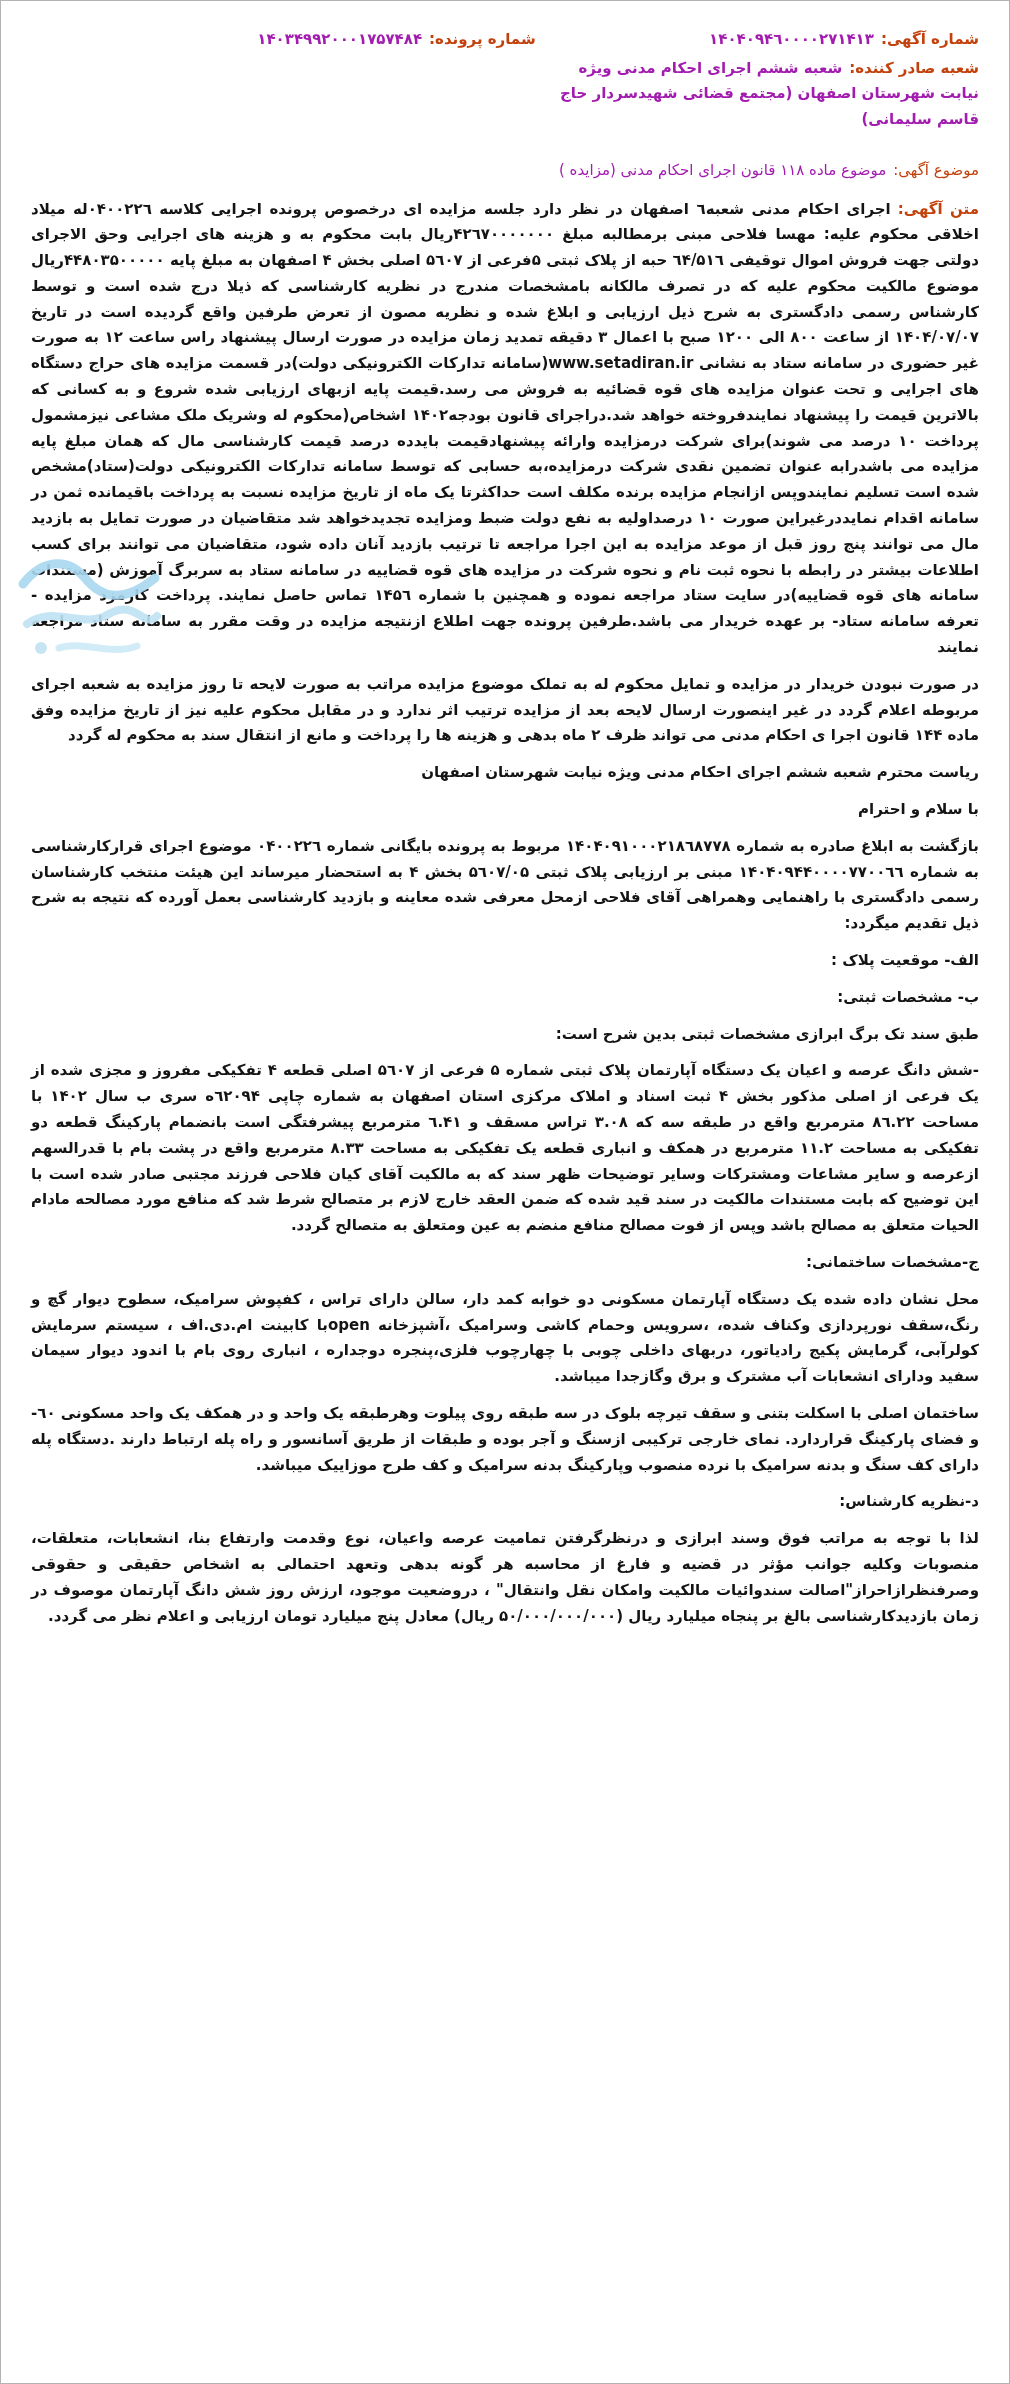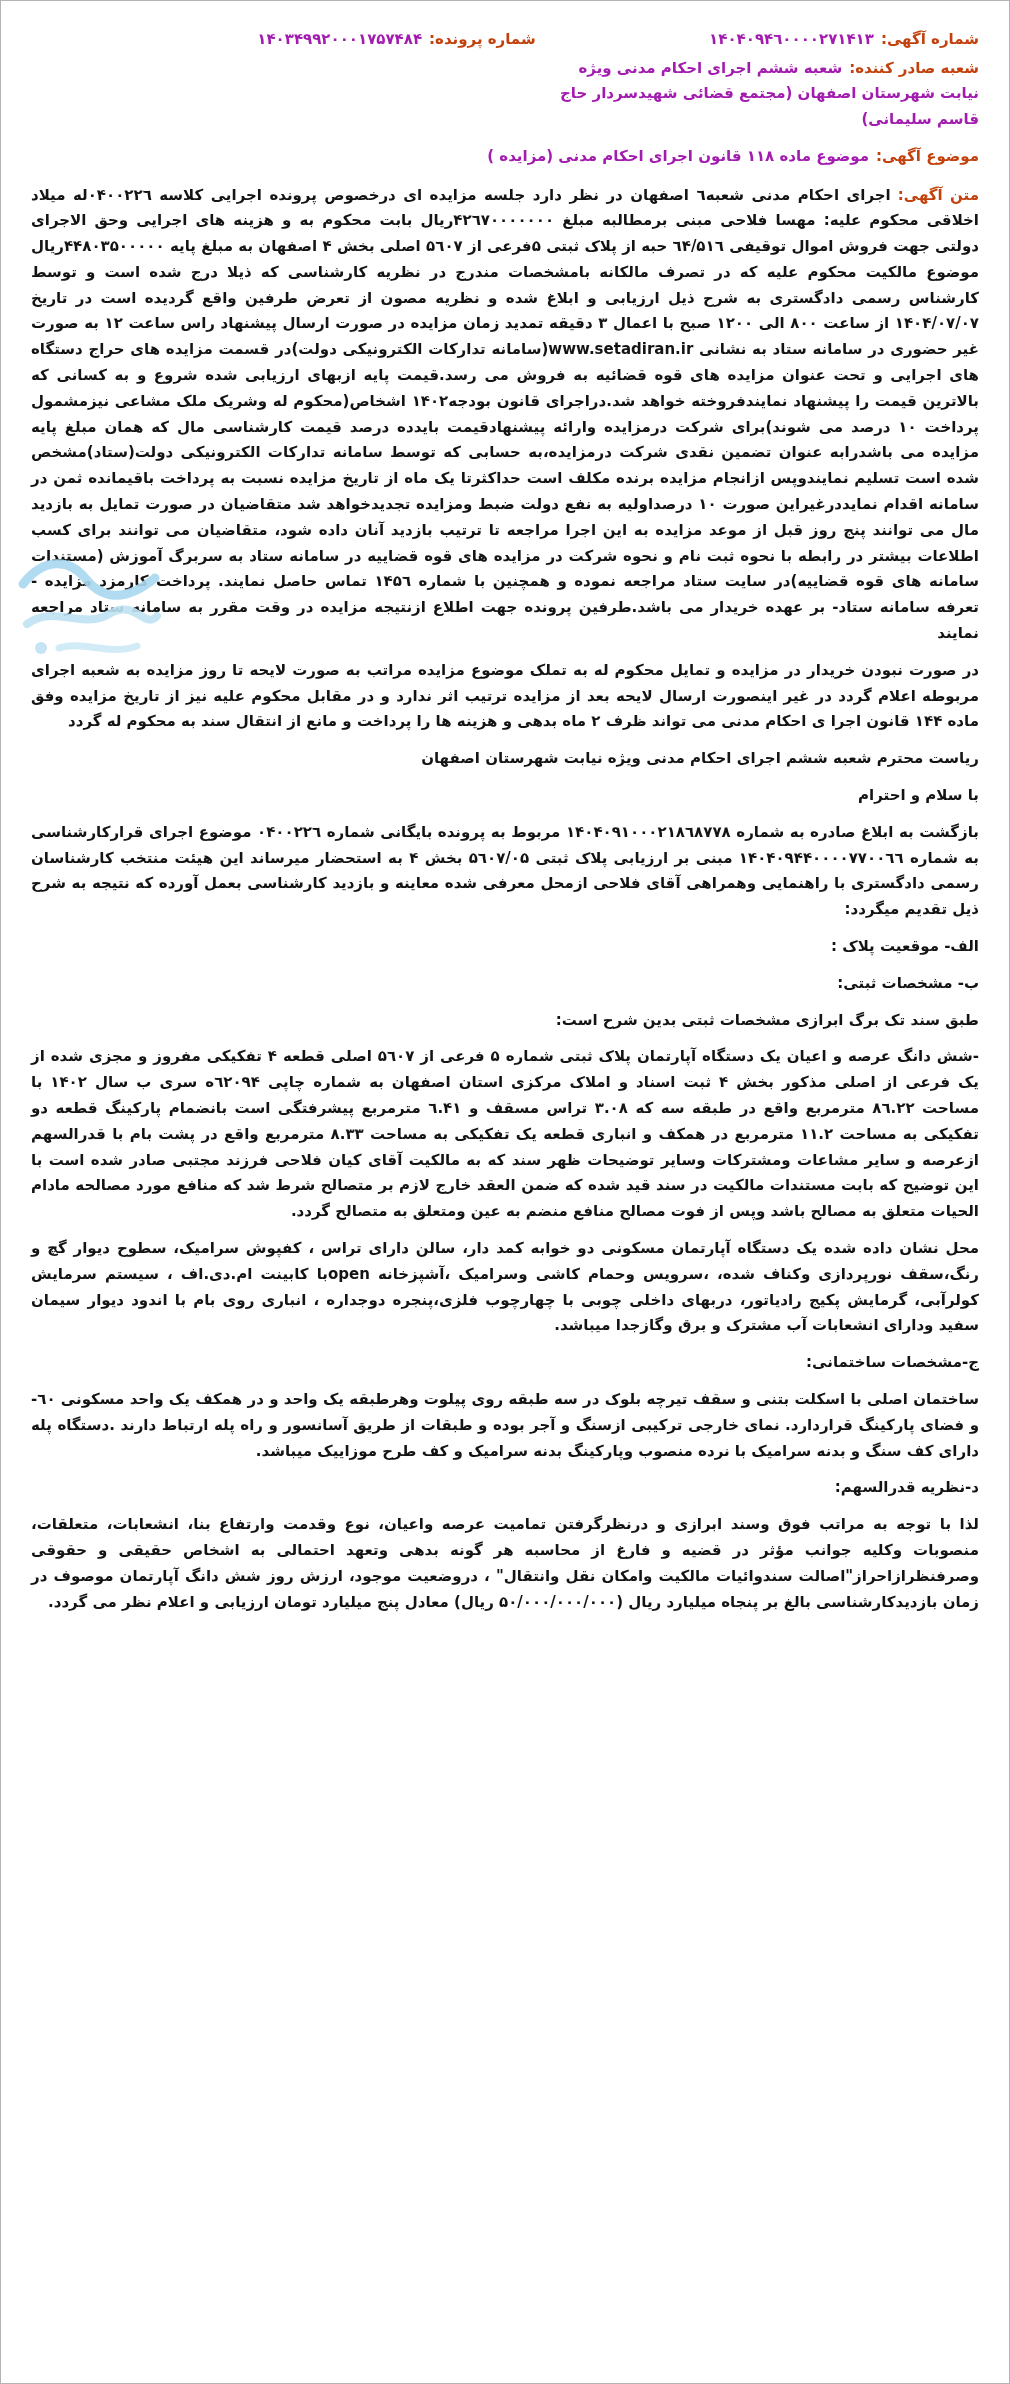--- a/index.html
+++ b/index.html
@@ -23,23 +23,23 @@
     grid-template-columns:45.5% 1fr;
     column-gap:12px;
     row-gap:3px;
     font-size:15px;
     font-weight:bold;
     line-height:1.7;
   }
   .lbl { color:#c2410c; margin-left:7px; white-space:nowrap; }
   .val { color:#a21caf; }
   .subject-row {
-    margin-top:12px;
+    margin-top:26px;
     font-size:15px;
-    font-weight:bold;
+    font-weight:normal;
     line-height:1.7;
   }
   .bodytext {
     margin-top:13px;
     font-size:15px;
     font-weight:bold;
     line-height:1.72;
     text-align:justify;
     color:#141414;
   }
@@ -78,24 +78,24 @@
       <span class="lbl">متن آگهی:</span><span>اجرای احکام مدنی شعبه٦ اصفهان در نظر دارد جلسه مزایده ای درخصوص پرونده اجرایی کلاسه ۰۴۰۰۲۲٦له میلاد اخلاقی محکوم علیه: مهسا فلاحی مبنی برمطالبه مبلغ ۴۲٦۷۰۰۰۰۰۰۰ریال بابت محکوم به و هزینه های اجرایی وحق الاجرای دولتی جهت فروش اموال توقیفی ٦۴/۵۱٦ حبه از پلاک ثبتی ۵فرعی از ۵٦۰۷ اصلی بخش ۴ اصفهان به مبلغ پایه ۴۴۸۰۳۵۰۰۰۰۰ریال موضوع مالکیت محکوم علیه که در تصرف مالکانه بامشخصات مندرج در نظریه کارشناسی که ذیلا درج شده است و توسط کارشناس رسمی دادگستری به شرح ذیل ارزیابی و ابلاغ شده و نظریه مصون از تعرض طرفین واقع گردیده است در تاریخ ۱۴۰۴/۰۷/۰۷ از ساعت ۸۰۰ الی ۱۲۰۰ صبح با اعمال ۳ دقیقه تمدید زمان مزایده در صورت ارسال پیشنهاد راس ساعت ۱۲ به صورت غیر حضوری در سامانه ستاد به نشانی www.setadiran.ir(سامانه تدارکات الکترونیکی دولت)در قسمت مزایده های حراج دستگاه های اجرایی و تحت عنوان مزایده های قوه قضائیه به فروش می رسد.قیمت پایه ازبهای ارزیابی شده شروع و به کسانی که بالاترین قیمت را پیشنهاد نمایندفروخته خواهد شد.دراجرای قانون بودجه۱۴۰۲ اشخاص(محکوم له وشریک ملک مشاعی نیزمشمول پرداخت ۱۰ درصد می شوند)برای شرکت درمزایده وارائه پیشنهادقیمت بایدده درصد قیمت کارشناسی مال که همان مبلغ پایه مزایده می باشدرابه عنوان تضمین نقدی شرکت درمزایده،به حسابی که توسط سامانه تدارکات الکترونیکی دولت(ستاد)مشخص شده است تسلیم نمایندوپس ازانجام مزایده برنده مکلف است حداکثرتا یک ماه از تاریخ مزایده نسبت به پرداخت باقیمانده ثمن در سامانه اقدام نمایددرغیراین صورت ۱۰ درصداولیه به نفع دولت ضبط ومزایده تجدیدخواهد شد متقاضیان در صورت تمایل به بازدید مال می توانند پنج روز قبل از موعد مزایده به این اجرا مراجعه تا ترتیب بازدید آنان داده شود، متقاضیان می توانند برای کسب اطلاعات بیشتر در رابطه با نحوه ثبت نام و نحوه شرکت در مزایده های قوه قضاییه در سامانه ستاد به سربرگ آموزش (مستندات سامانه های قوه قضاییه)در سایت ستاد مراجعه نموده و همچنین با شماره ۱۴۵٦ تماس حاصل نمایند. پرداخت کارمزد مزایده - تعرفه سامانه ستاد- بر عهده خریدار می باشد.طرفین پرونده جهت اطلاع ازنتیجه مزایده در وقت مقرر به سامانه ستاد مراجعه نمایند</span>
     </p>
     <p>در صورت نبودن خریدار در مزایده و تمایل محکوم له به تملک موضوع مزایده مراتب به صورت لایحه تا روز مزایده به شعبه اجرای مربوطه اعلام گردد در غیر اینصورت ارسال لایحه بعد از مزایده ترتیب اثر ندارد و در مقابل محکوم علیه نیز از تاریخ مزایده وفق ماده ۱۴۴ قانون اجرا ی احکام مدنی می تواند ظرف ۲ ماه بدهی و هزینه ها را پرداخت و مانع از انتقال سند به محکوم له گردد</p>
     <p>ریاست محترم شعبه ششم  اجرای احکام مدنی ویژه نیابت شهرستان اصفهان</p>
     <p>با سلام و احترام</p>
     <p>بازگشت به ابلاغ صادره به شماره ۱۴۰۴۰۹۱۰۰۰۲۱۸٦۸۷۷۸ مربوط به پرونده بایگانی شماره ۰۴۰۰۲۲٦ موضوع اجرای قرارکارشناسی به شماره ۱۴۰۴۰۹۴۴۰۰۰۰۷۷۰۰٦٦ مبنی بر ارزیابی پلاک ثبتی ۵٦۰۷/۰۵ بخش ۴ به استحضار میرساند این هیئت منتخب کارشناسان رسمی دادگستری با راهنمایی وهمراهی آقای فلاحی ازمحل معرفی شده معاینه و بازدید کارشناسی بعمل آورده که نتیجه به شرح ذیل تقدیم  میگردد:</p>
     <p>الف- موقعیت پلاک :</p>
     <p>ب- مشخصات ثبتی:</p>
     <p>طبق سند تک برگ ابرازی مشخصات ثبتی بدین شرح است:</p>
     <p>-شش دانگ عرصه و اعیان یک دستگاه آپارتمان پلاک ثبتی شماره ۵ فرعی از ۵٦۰۷ اصلی قطعه ۴ تفکیکی مفروز و مجزی شده از یک فرعی از اصلی مذکور بخش ۴ ثبت اسناد و املاک مرکزی استان اصفهان به شماره چاپی ٦۲۰۹۴ه سری ب سال ۱۴۰۲ با مساحت ۸٦.۲۲ مترمربع واقع در طبقه سه که ۳.۰۸ تراس مسقف و ٦.۴۱ مترمربع پیشرفتگی است بانضمام پارکینگ قطعه دو تفکیکی به مساحت ۱۱.۲ مترمربع در همکف و انباری قطعه یک تفکیکی به مساحت ۸.۳۳ مترمربع واقع در پشت بام با قدرالسهم ازعرصه و سایر مشاعات ومشترکات وسایر توضیحات ظهر سند که به مالکیت آقای کیان فلاحی فرزند مجتبی صادر شده است با این توضیح که بابت مستندات مالکیت در سند قید شده که ضمن العقد خارج لازم بر متصالح شرط شد که منافع مورد مصالحه مادام الحیات متعلق به مصالح باشد وپس از فوت مصالح منافع منضم به عین ومتعلق به متصالح گردد.</p>
+    <p>ج-مشخصات ساختمانی:</p>
     <p>محل نشان داده شده یک دستگاه آپارتمان مسکونی دو خوابه کمد دار، سالن دارای تراس ، کفپوش سرامیک، سطوح دیوار گچ و رنگ،سقف نورپردازی وکناف شده، ،سرویس وحمام کاشی وسرامیک ،آشپزخانه openبا کابینت ام.دی.اف ، سیستم سرمایش کولرآبی، گرمایش پکیج رادیاتور، دربهای داخلی چوبی با چهارچوب فلزی،پنجره دوجداره ، انباری روی بام با اندود دیوار سیمان سفید ودارای انشعابات آب مشترک و برق وگازجدا میباشد.</p>
-    <p>ج-مشخصات ساختمانی:</p>
     <p>ساختمان اصلی با اسکلت بتنی و سقف تیرچه بلوک در سه طبقه روی پیلوت وهرطبقه یک واحد و در همکف یک واحد مسکونی ٦۰- و فضای پارکینگ قراردارد. نمای خارجی ترکیبی ازسنگ و آجر بوده و طبقات از طریق آسانسور و راه پله ارتباط دارند .دستگاه پله دارای کف سنگ و بدنه سرامیک با نرده منصوب وپارکینگ بدنه سرامیک و کف طرح موزاییک میباشد.</p>
-    <p>د-نظریه قدرالسهم:</p>
+    <p>د-نظریه کارشناس:</p>
     <p>لذا با توجه به مراتب فوق وسند ابرازی و درنظرگرفتن تمامیت عرصه واعیان، نوع وقدمت وارتفاع بنا، انشعابات، متعلقات، منصوبات وکلیه جوانب مؤثر در قضیه و فارغ از محاسبه هر گونه بدهی وتعهد احتمالی به اشخاص حقیقی و حقوقی وصرفنظرازاحراز"اصالت سندوائیات مالکیت وامکان نقل وانتقال" ، دروضعیت موجود، ارزش روز شش دانگ آپارتمان موصوف در زمان بازدیدکارشناسی بالغ  بر پنجاه میلیارد ریال (۵۰/۰۰۰/۰۰۰/۰۰۰ ریال) معادل پنج میلیارد تومان ارزیابی و اعلام نظر می گردد.</p>
   </div>
 
   <div class="watermark">
     <svg width="155" height="118" viewBox="0 0 155 118" xmlns="http://www.w3.org/2000/svg">
       <path d="M12 38 C32 12, 58 12, 74 32 S112 58, 144 32" stroke="#a9d8ef" stroke-width="9" fill="none" stroke-linecap="round"></path>
       <path d="M16 78 C42 58, 72 84, 98 68 S134 84, 146 70" stroke="#bfe3f4" stroke-width="8" fill="none" stroke-linecap="round"></path>
       <circle cx="30" cy="102" r="6" fill="#bfe3f4"></circle>
       <path d="M48 102 C70 94, 100 110, 126 100" stroke="#cdeaf7" stroke-width="7" fill="none" stroke-linecap="round"></path>
     </svg>

